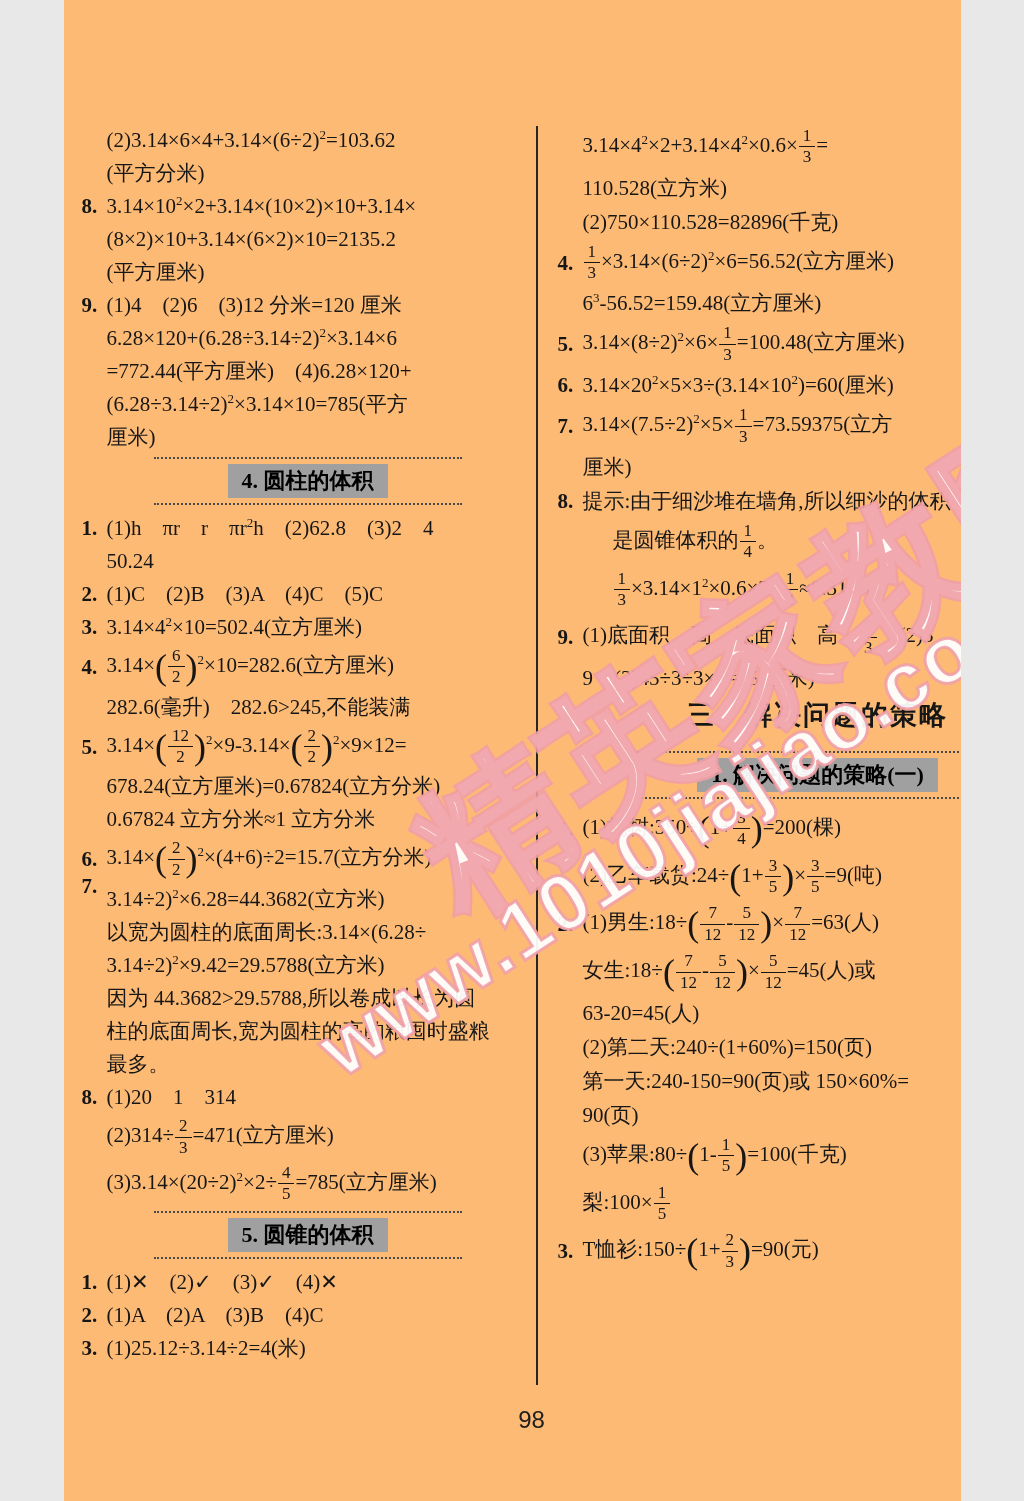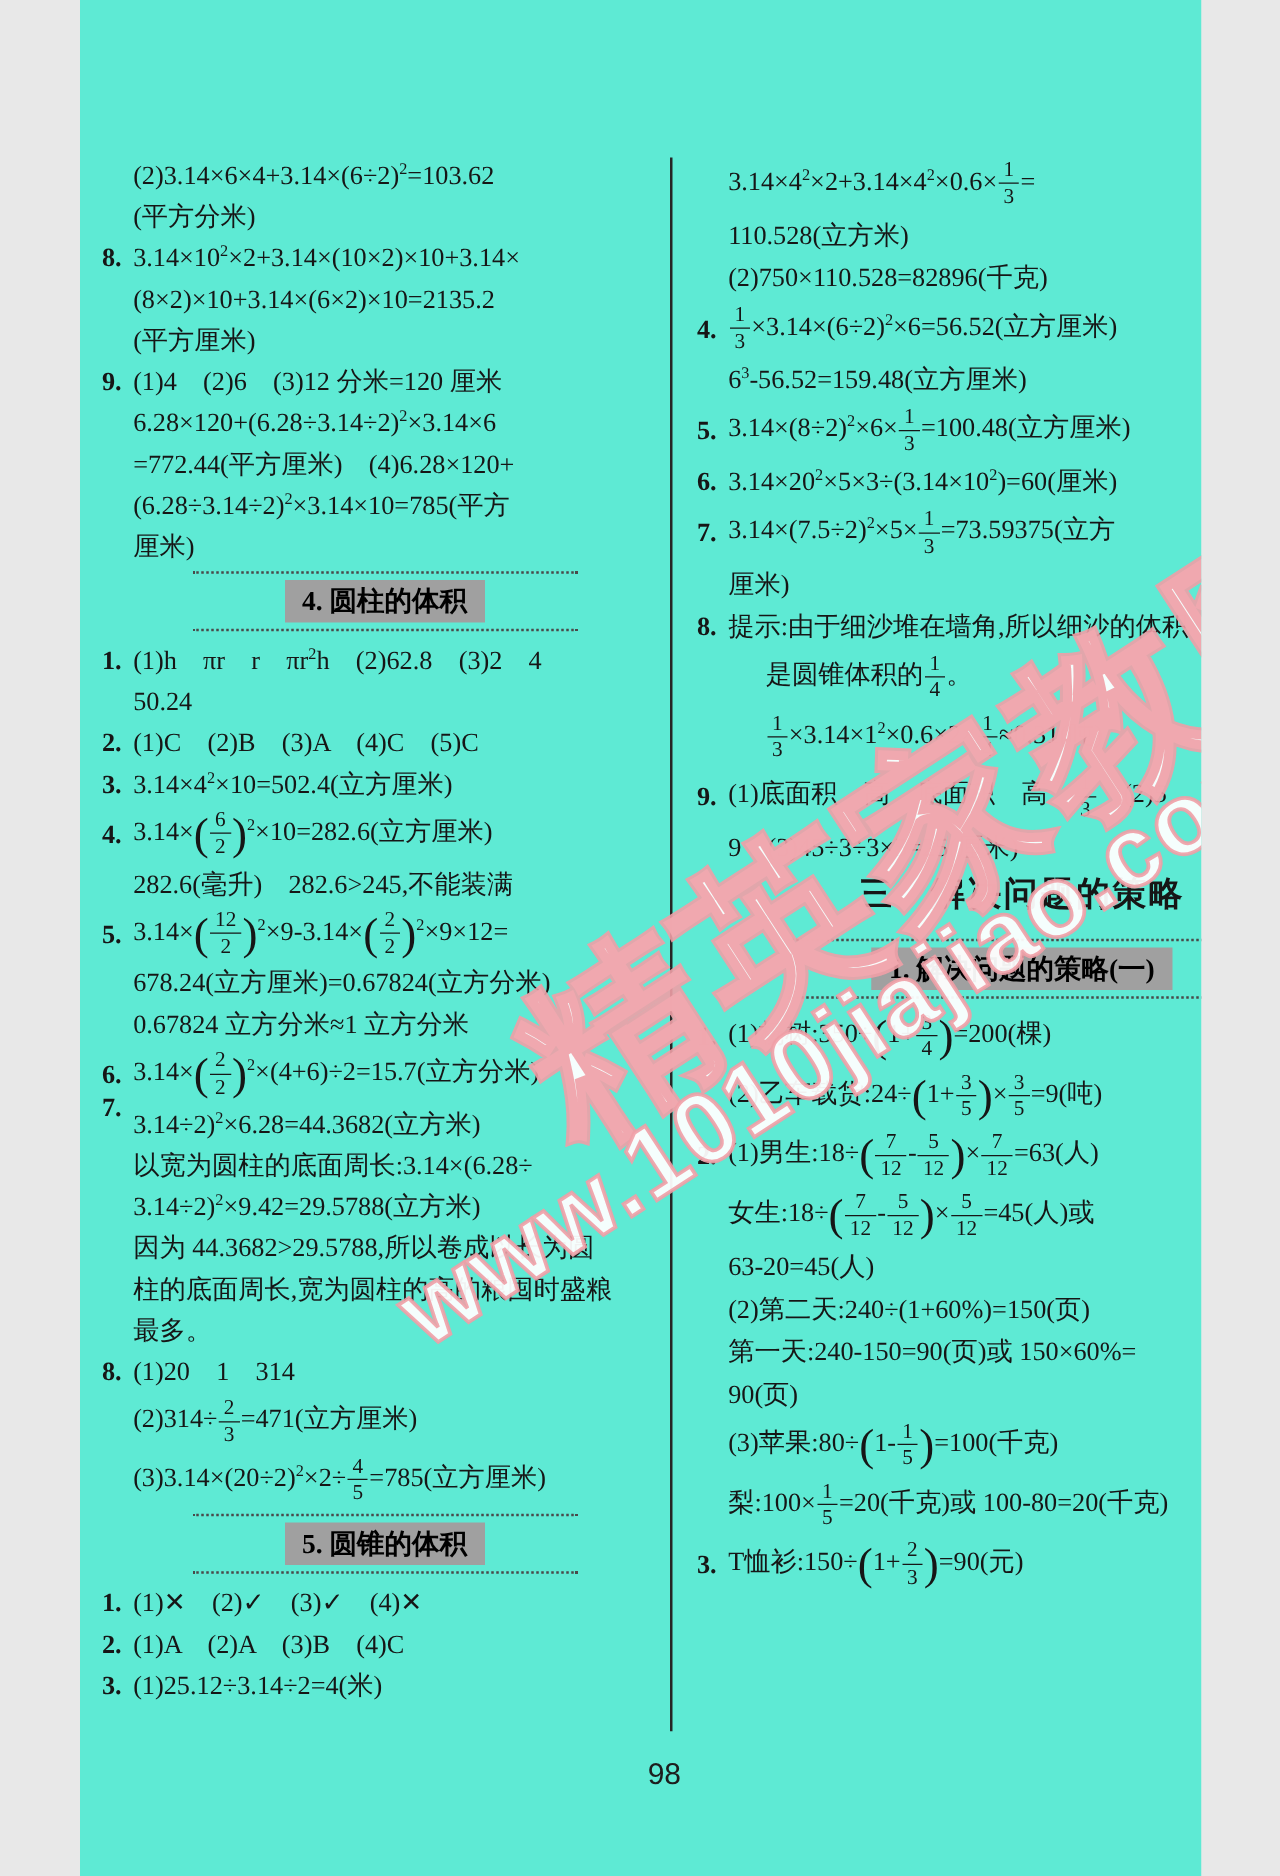--- a/index.html
+++ b/index.html
@@ -1,17 +1,17 @@
 <!DOCTYPE html>
 <html><head>
 <meta charset="utf-8">
 <style>
   html,body{margin:0;padding:0;background:#e8e8e8;}
   .page{
-    position:relative;width:897px;height:1501px;background:#5eead4;
+    position:relative;width:897px;height:1501px;background:#fdba74;
     font-family:"Liberation Serif","DejaVu Serif",serif;color:#161616;
     overflow:hidden;margin:0 auto;
   }
   .col{position:absolute;top:127px;z-index:1;}
   .col-left{left:18px;width:452px;}
   .col-right{left:494px;width:520px;}
   .line{
     position:relative;font-size:21px;line-height:26px;
     padding-left:25px;margin-bottom:7px;white-space:nowrap;
   }
@@ -128,21 +128,21 @@
       <div class="h2"><span class="h2box">1. 解决问题的策略(一)</span></div>
       <div class="line"><b class="inum">1.</b><span>(1)杨树:350÷</span><span class="bp">(</span><span>1+</span><span class="frac"><span class="fnum">3</span><span class="fden">4</span></span><span class="bp">)</span><span>=200(棵)</span></div>
       <div class="line"><span>(2)乙车载货:24÷</span><span class="bp">(</span><span>1+</span><span class="frac"><span class="fnum">3</span><span class="fden">5</span></span><span class="bp">)</span><span>×</span><span class="frac"><span class="fnum">3</span><span class="fden">5</span></span><span>=9(吨)</span></div>
       <div class="line"><b class="inum">2.</b><span>(1)男生:18÷</span><span class="bp">(</span><span class="frac"><span class="fnum">7</span><span class="fden">12</span></span><span>-</span><span class="frac"><span class="fnum">5</span><span class="fden">12</span></span><span class="bp">)</span><span>×</span><span class="frac"><span class="fnum">7</span><span class="fden">12</span></span><span>=63(人)</span></div>
       <div class="line"><span>女生:18÷</span><span class="bp">(</span><span class="frac"><span class="fnum">7</span><span class="fden">12</span></span><span>-</span><span class="frac"><span class="fnum">5</span><span class="fden">12</span></span><span class="bp">)</span><span>×</span><span class="frac"><span class="fnum">5</span><span class="fden">12</span></span><span>=45(人)或</span></div>
       <div class="line"><span>63-20=45(人)</span></div>
       <div class="line"><span>(2)第二天:240÷(1+60%)=150(页)</span></div>
       <div class="line"><span>第一天:240-150=90(页)或 150×60%=</span></div>
       <div class="line"><span>90(页)</span></div>
       <div class="line"><span>(3)苹果:80÷</span><span class="bp">(</span><span>1-</span><span class="frac"><span class="fnum">1</span><span class="fden">5</span></span><span class="bp">)</span><span>=100(千克)</span></div>
-      <div class="line"><span>梨:100×</span><span class="frac"><span class="fnum">1</span><span class="fden">5</span></span><span>=20(千克)或 100-80=20(千克)</span></div>
+      <div class="line"><span>梨:100×</span><span class="frac"><span class="fnum">1</span><span class="fden">5</span></span></div>
       <div class="line"><b class="inum">3.</b><span>T恤衫:150÷</span><span class="bp">(</span><span>1+</span><span class="frac"><span class="fnum">2</span><span class="fden">3</span></span><span class="bp">)</span><span>=90(元)</span></div>
     </div>
 
   <svg class="watermark" viewBox="0 0 1024 1501" aria-hidden="true">
     <g transform="translate(722 702) rotate(-33)">
       <text class="wm-big" text-anchor="middle" stroke="#ef9ea6">精英家教网</text>
     </g>
     <g transform="translate(628 852) rotate(-33)">
       <text class="wm-url" text-anchor="middle" stroke="#ef9ea6">www.1010jiajiao.com</text>
     </g>

